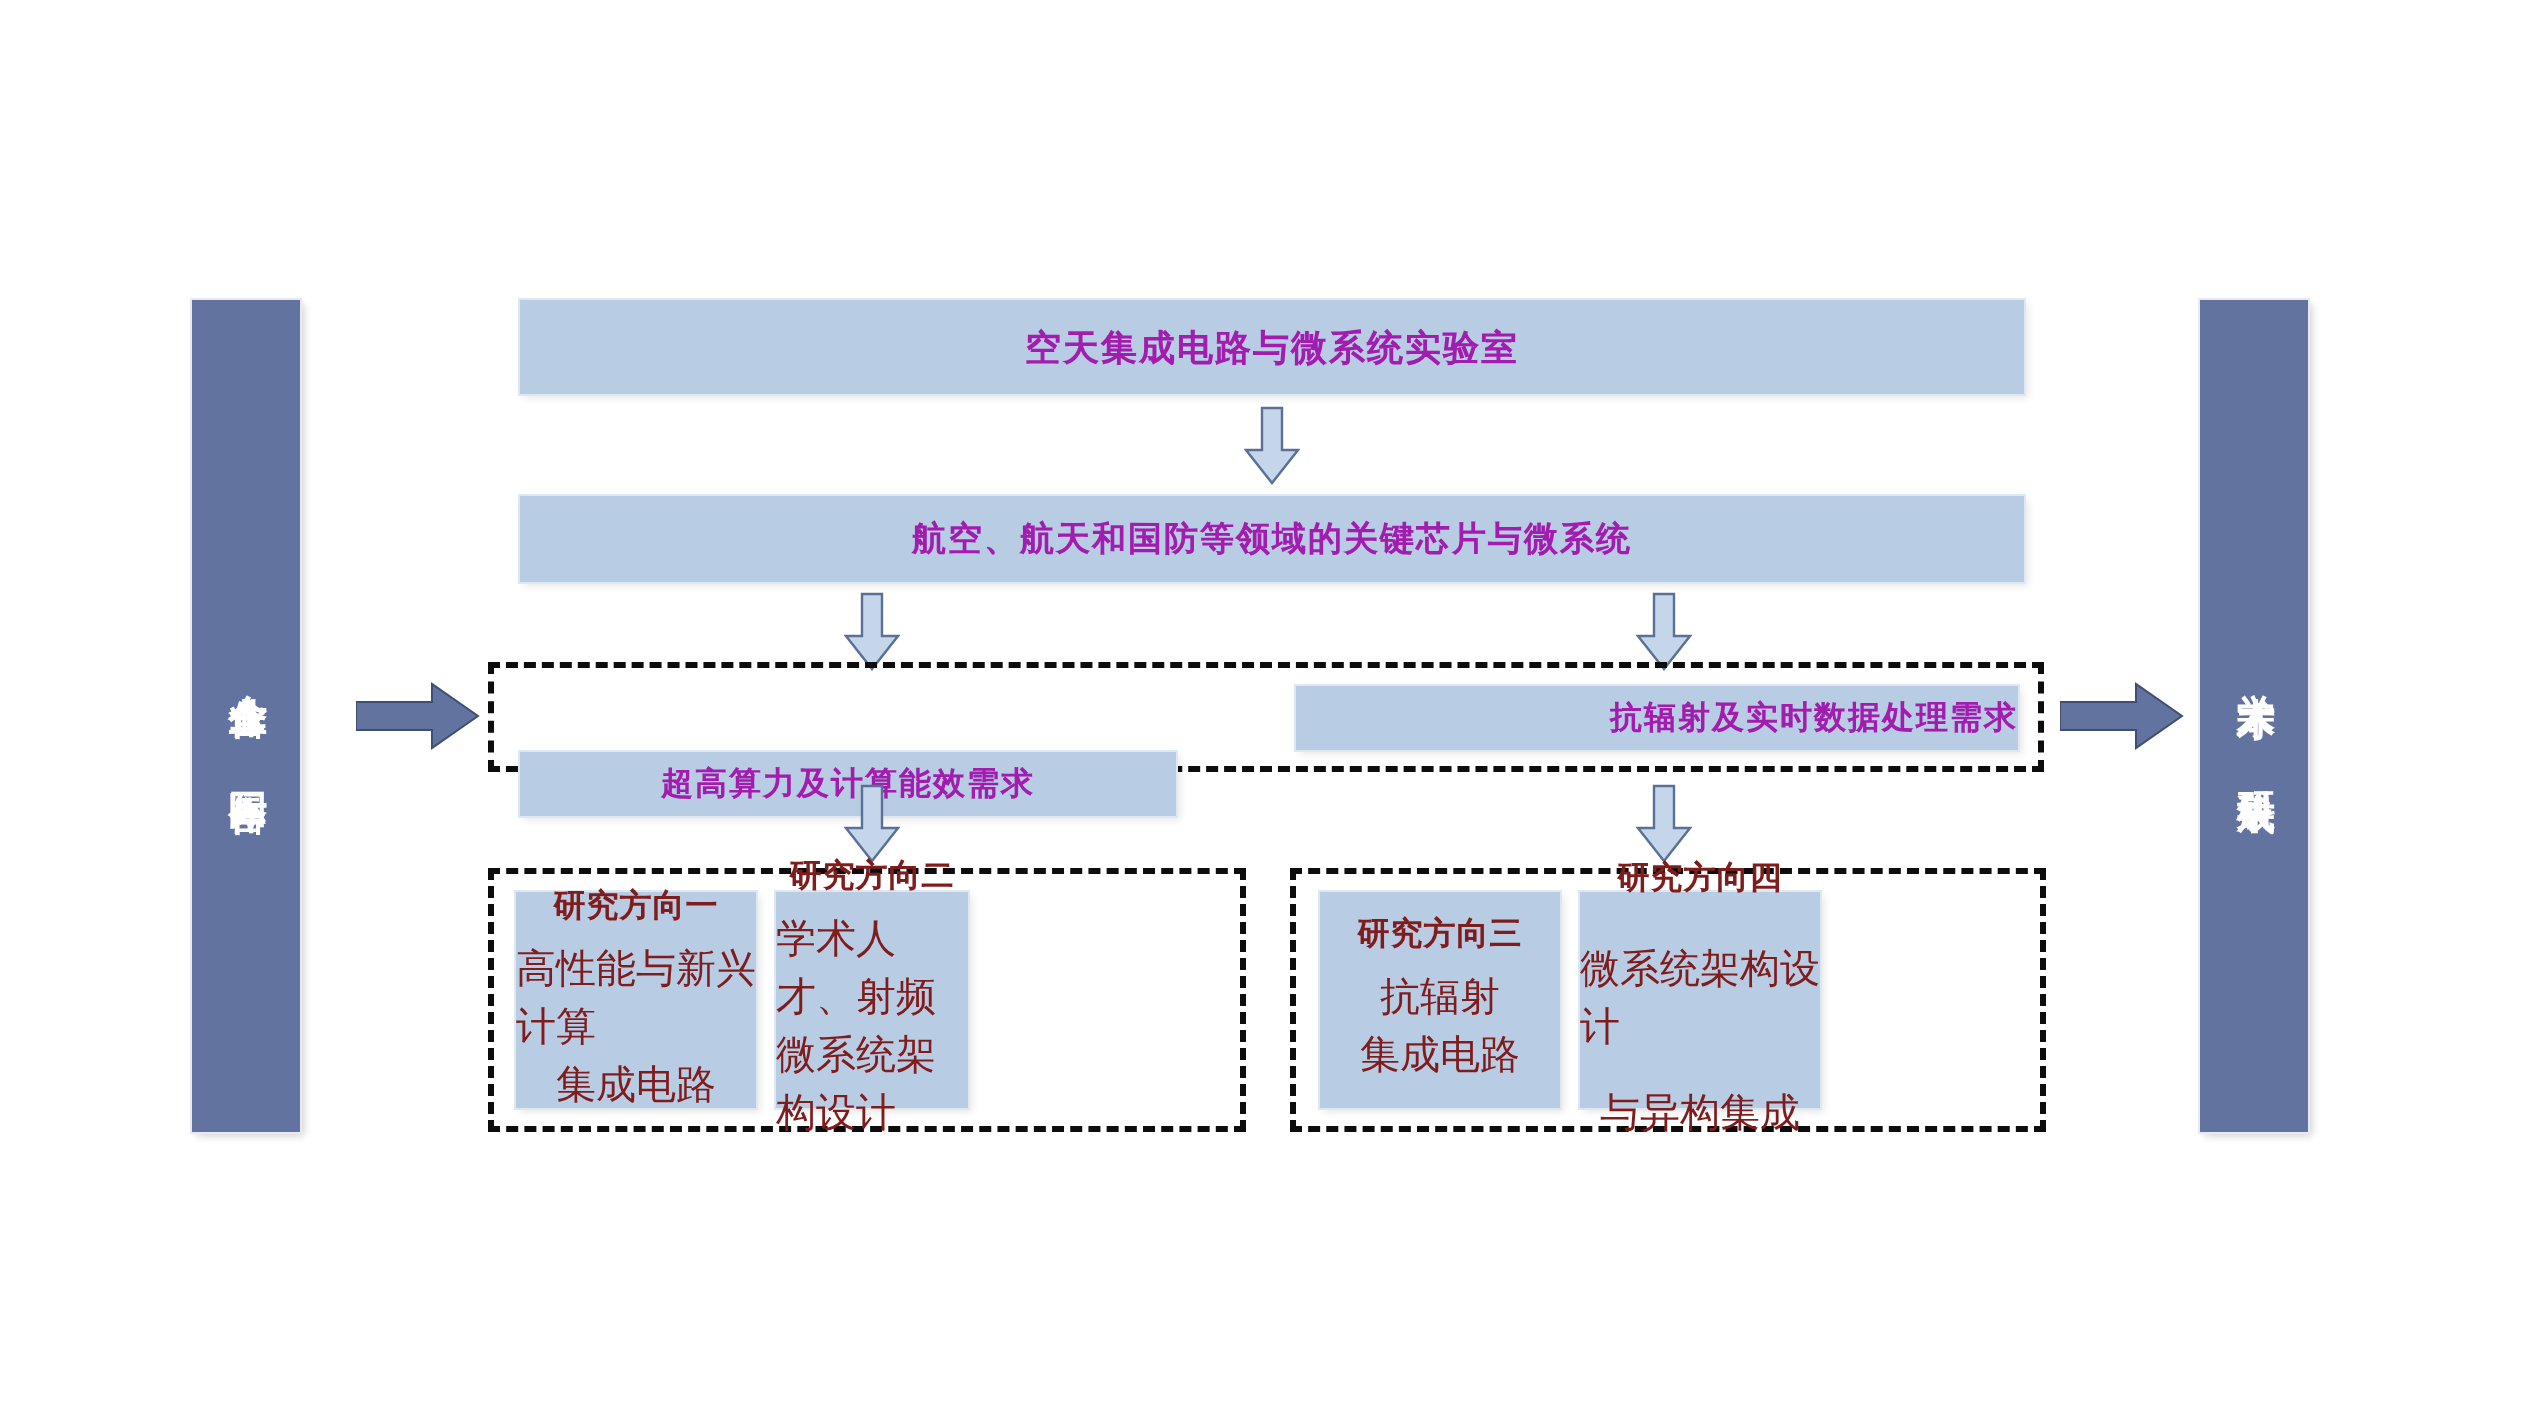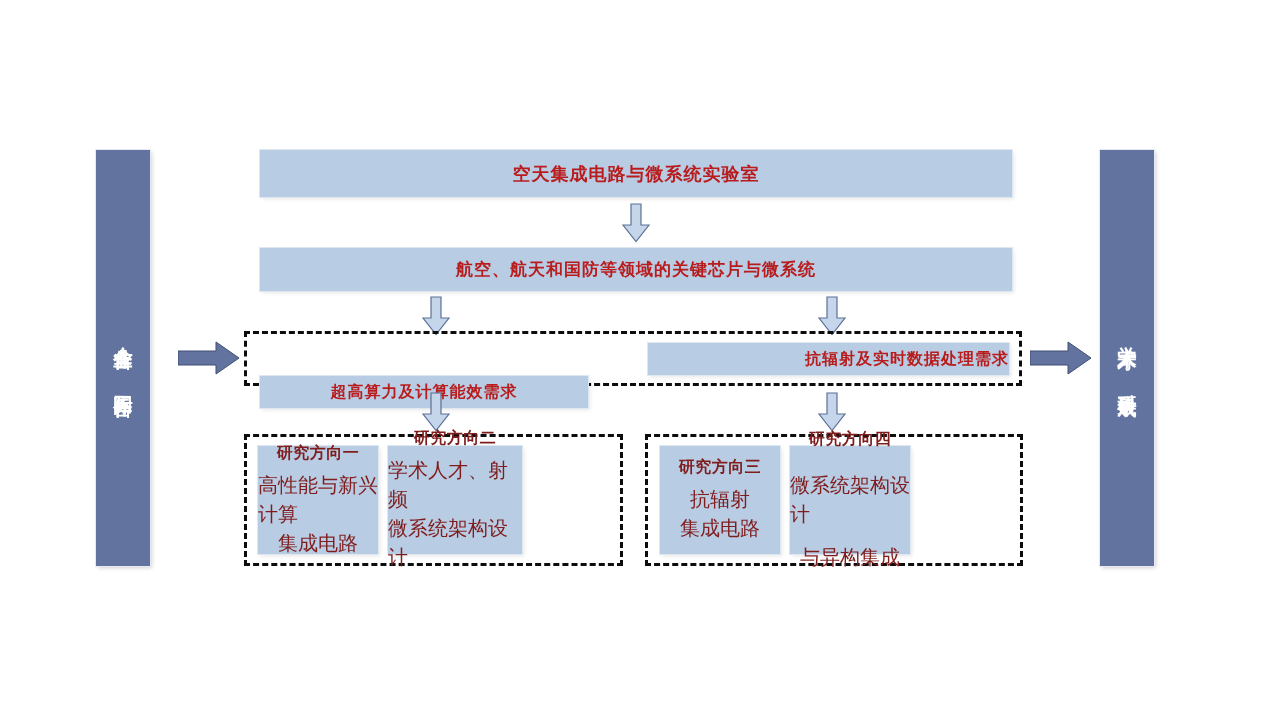--- a/index.html
+++ b/index.html
@@ -43,21 +43,21 @@
 
   
   .blue-box {
     position: absolute;
     background: #b8cce4;
     box-shadow: 0 0 0 1px #dfe7f1, 2px 2px 4px rgba(0,0,0,0.10);
     display: flex;
     flex-direction: column;
     align-items: center;
     justify-content: center;
-    color: #b91c1c;
+    color: #a21caf;
     text-align: center;
   }
   .blue-box .title-line {
     font-size: 18px;
     font-weight: bold;
     letter-spacing: 1px;
   }
 
   #box-lab         { left: 260px; top: 150px; width: 752px; height: 47px; }
   #box-domain      { left: 260px; top: 248px; width: 752px; height: 43px; }
@@ -88,21 +88,21 @@
     font-size: 16px;
     font-weight: bold;
     letter-spacing: 0.5px;
     margin-bottom: 7px;
   }
   .dir-card .dir-body {
     font-size: 20px;
     line-height: 1.45;
   }
   #dir-card-1 { left: 258px; width: 120px; }
-  #dir-card-2 { left: 388px; width: 134px; }
+  #dir-card-2 { left: 388px; width: 96px; }
   #dir-card-3 { left: 660px; width: 120px; }
   #dir-card-4 { left: 790px; width: 120px; gap: 14px; }
 
   
   .dashed-group {
     position: absolute;
     border: 3px dashed #0d0d0d;
     background: transparent;
     box-sizing: border-box;
   }

